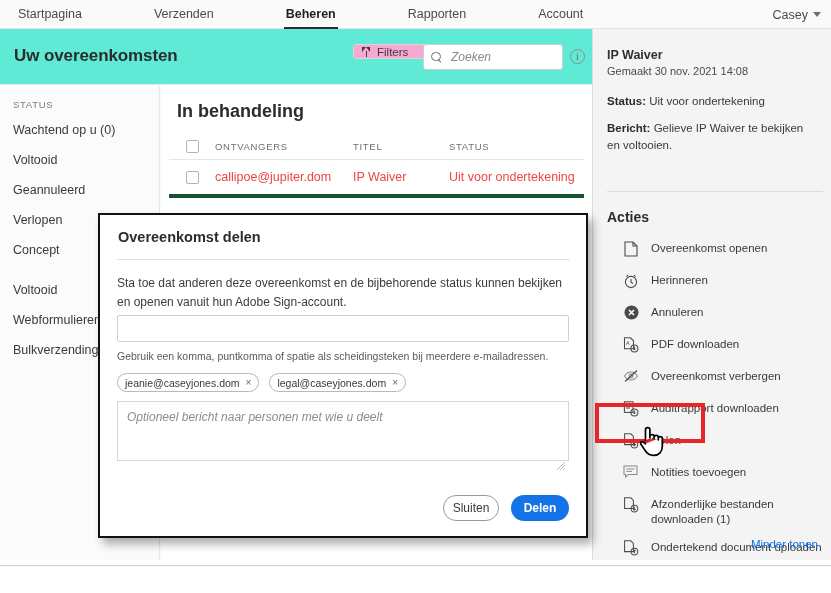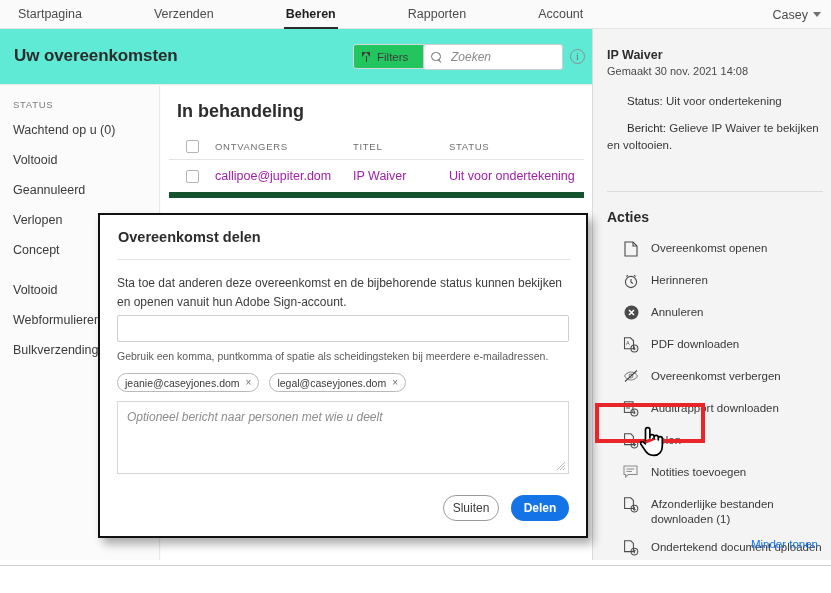--- a/index.html
+++ b/index.html
@@ -62,23 +62,23 @@
     background: #5eead4;
     border-bottom: 1px solid #e8e8e8;
   }
   .page-title {
     position: absolute; left: 14px; top: 17px;
     font-size: 17px; font-weight: bold; color: #2c2c2c;
     letter-spacing: -0.1px;
   }
   .filters-btn {
     position: absolute; left: 353px; top: 44px;
-    height: 25px; padding: 0 22px 0 8px;
+    height: 15px; padding: 0 22px 0 8px;
     display: flex; align-items: center; gap: 6px;
-    background: #22c55e;
+    background: #f9a8d4;
     border: 1px solid #d8d8d8;
     border-radius: 3px;
     font-size: 11.5px; color: #3c3c3c;
     cursor: pointer;
   }
   .funnel {
     width: 9px; height: 10px;
     position: relative;
   }
   .funnel:before {
@@ -166,22 +166,22 @@
   .tbl { position: absolute; left: 8px; top: 48px; width: 415px; }
   .tbl-head {
     display: flex; align-items: center;
     height: 26px;
     border-bottom: 1px solid #e4e4e4;
     font-size: 9.5px; letter-spacing: 0.7px; color: #6f6f6f;
   }
   .tbl-row {
     display: flex; align-items: center;
     height: 38px;
-    border-bottom: 6px solid #14532d;
-    font-size: 12.5px; color: #a21caf;
+    border-bottom: 4px solid #14532d;
+    font-size: 12.5px; color: #ef4444;
   }
   .c-check { width: 46px; display: flex; justify-content: center; align-items:center; }
   .c-recip { width: 138px; }
   .c-title { width: 96px; }
   .c-status { flex: 1; }
   .cbox {
     width: 13px; height: 13px;
     border: 1px solid #b3b3b3; border-radius: 2px;
     background: #fff; cursor: pointer;
   }
@@ -204,21 +204,21 @@
   .rp-status {
     position: absolute; left: 14px; top: 66px;
     width: 216px;
     font-size: 11.5px; color: #3a3a3a;
   }
   .rp-message {
     position: absolute; left: 14px; top: 91px;
     width: 212px;
     font-size: 11.5px; color: #3a3a3a; line-height: 17px;
   }
-  .rp-b { font-weight: normal; color: #2c2c2c; margin-left: 20px; }
+  .rp-b { font-weight: bold; color: #2c2c2c; }
   .rp-sep {
     position: absolute; left: 14px; top: 162px;
     width: 216px; height: 1px; background: #dcdcdc;
   }
   .rp-actions-title {
     position: absolute; left: 14px; top: 180px;
     font-size: 14px; font-weight: bold; color: #2c2c2c;
   }
   .act-list { position: absolute; left: 12px; top: 205px; width: 239px; }
   .act-item {
@@ -302,21 +302,21 @@
     display: flex; align-items: center; gap: 6px;
     padding: 0 7px;
     border: 1px solid #b9b9b9; border-radius: 10px;
     background: #fff;
     font-size: 10.5px; color: #3a3a3a;
     cursor: pointer;
   }
   .chip-x { font-size: 10px; color: #6a6a6a; cursor: pointer; }
   .modal-textarea {
     position: absolute; left: 17px; top: 186px;
-    width: 452px; height: 73px;
+    width: 452px; height: 60px;
     border: 1px solid #d6d6d6;
     background: #fff;
     outline: none; resize: none;
     font-family: "Liberation Sans", sans-serif;
     font-size: 12px; font-style: italic; color: #7a7a7a;
     padding: 8px 9px;
   }
   .modal-textarea::placeholder { color: #8c8c8c; font-style: italic; }
   .resize-grip {
     position: absolute; left: 456px; top: 246px;

